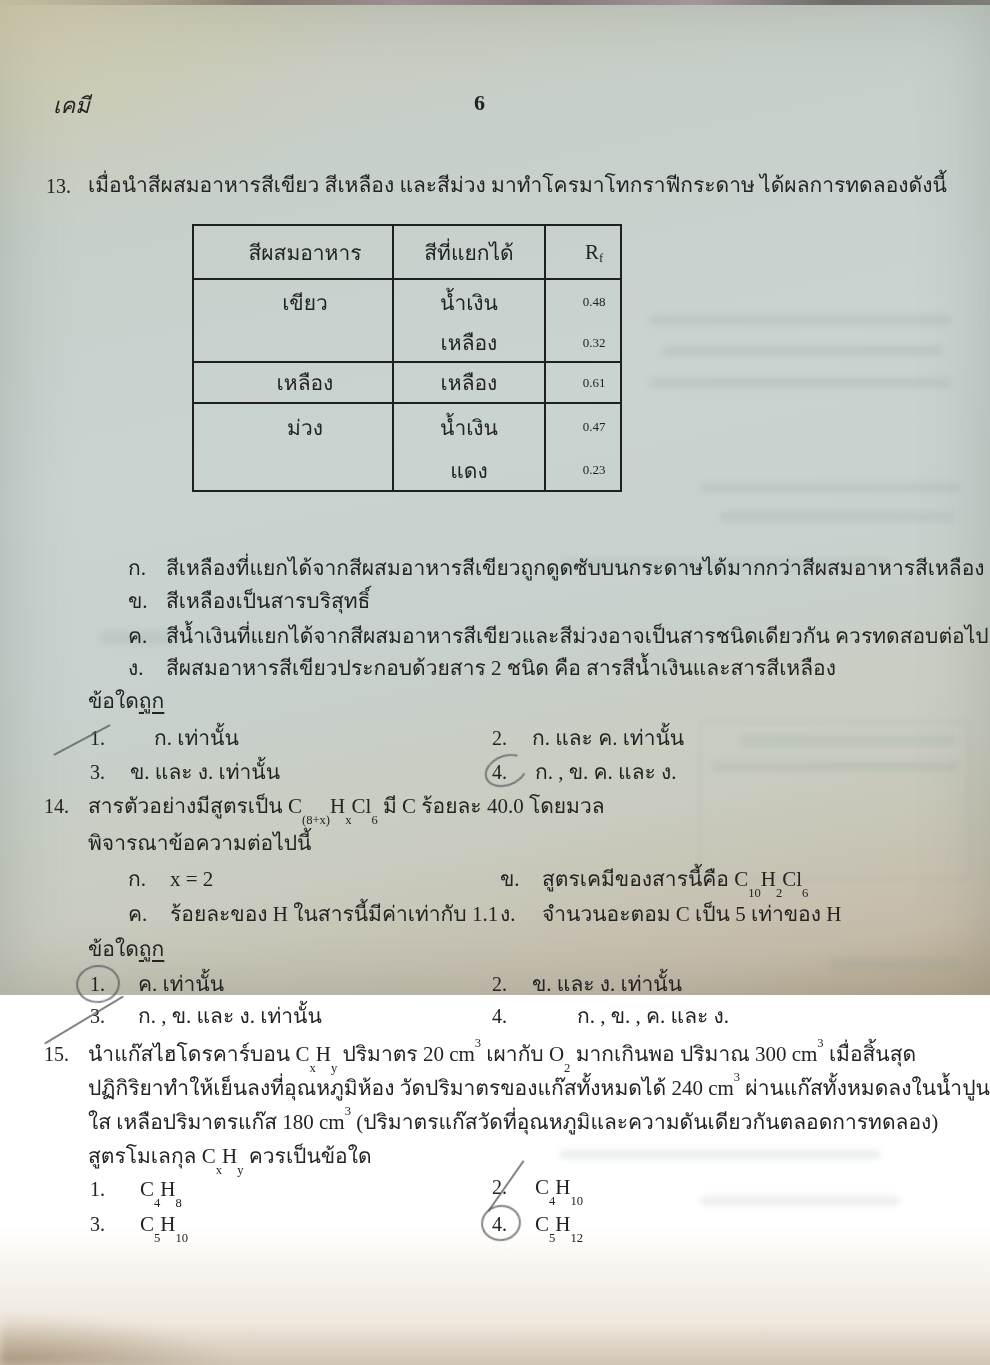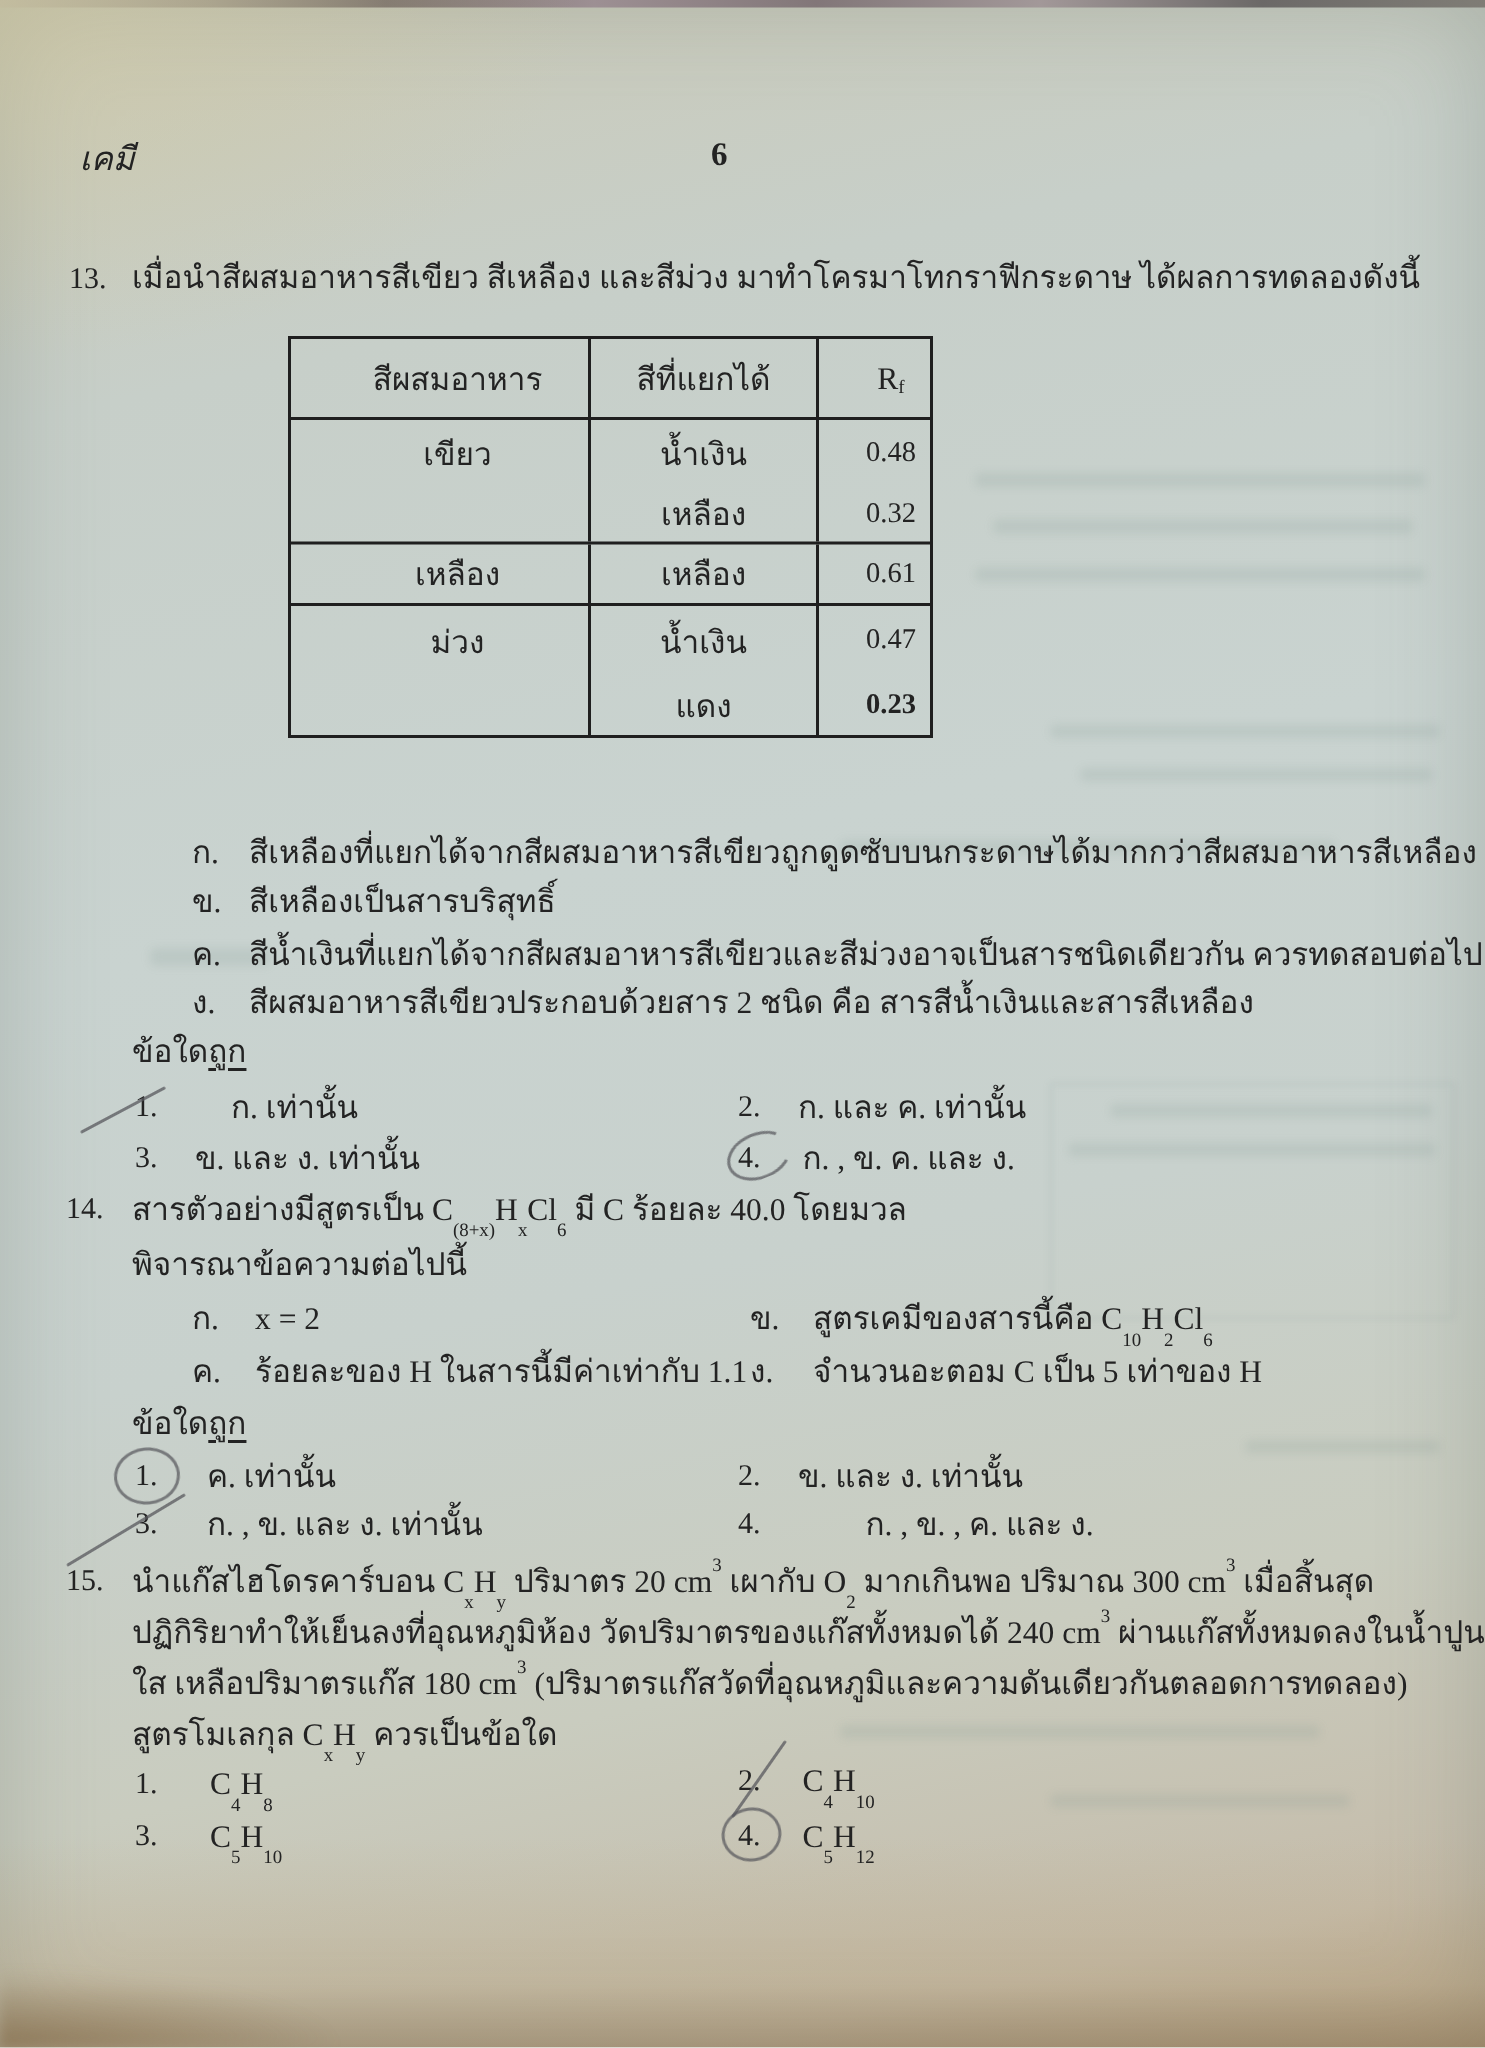--- a/index.html
+++ b/index.html
@@ -1,18 +1,18 @@
 <!DOCTYPE html>
 <html><head>
 <meta charset="utf-8">
 <style>
   html,body{margin:0;padding:0;}
   body{width:990px;height:1365px;overflow:hidden;}
   .page{
-    position:relative;width:990px;height:1365px;
+    position:relative;width:990px;height:995px;
     background:linear-gradient(168deg,#cbc9b6 0%,#c7cfc9 18%,#c9d3d0 42%,#c8d1cd 60%,#c9ccbf 78%,#c5bcaa 93%,#b8a78d 100%);
     box-shadow:inset 0 0 70px rgba(95,105,95,.28);
     font-family:"Liberation Serif","DejaVu Serif",serif;
     color:#232323;
   }
   .abs{position:absolute;}
   .line{font-size:21px;line-height:32px;white-space:nowrap;}
   .num{font-size:20px;}
   sub{font-size:.6em;position:relative;top:.45em;line-height:0;}
   sup{font-size:.6em;position:relative;top:-.45em;line-height:0;}
@@ -21,21 +21,21 @@
   .hdr-left{left:53px;top:88px;font-size:22px;font-style:italic;}
   .hdr-page{left:474px;top:90px;font-size:22px;font-weight:bold;}
   
   .rf-table{left:192px;top:224px;width:430px;border:2px solid #1f1f1f;box-sizing:border-box;}
   .trow{display:grid;grid-template-columns:176px 152px 96px;padding-left:24px;}
   .trow > div{border-right:2px solid #1f1f1f;box-sizing:border-box;}
   .trow > div:last-child{border-right:none;}
   .tsep{border-bottom:2px solid #1f1f1f;}
   .cell{display:flex;flex-direction:column;align-items:center;}
   .cl{width:100%;text-align:center;font-size:21px;display:flex;align-items:center;justify-content:center;}
-  .cnum{font-size:19px;font-family:"Liberation Serif","DejaVu Serif",serif;}
+  .cnum{font-size:13px;font-family:"Liberation Serif","DejaVu Serif",serif;}
   .thead .cl{height:52px;font-size:21px;}
   
   .pencil{background:rgba(88,88,94,.75);height:2px;border-radius:2px;filter:blur(.4px);}
   .pcircle{border:2px solid rgba(84,84,90,.7);border-radius:50%;filter:blur(.3px);box-sizing:border-box;}
   
   .smudge{background:rgba(122,148,146,.16);filter:blur(3px);border-radius:4px;}
   .ghostbox{border:1px solid rgba(110,136,140,.22);filter:blur(2px);border-radius:2px;}
   .edge-top{left:0;top:0;width:990px;height:5px;
     background:linear-gradient(90deg,#b4ad9c 0%,#8d8478 14%,#5e5150 26%,#93808a 40%,#6f5f66 55%,#9a8b90 70%,#514c4e 85%,#6e6862 100%);
     opacity:.75;}
@@ -118,21 +118,21 @@
     <div class="trow">
       <div class="cell">
           <div class="cl" style="height:46px;">ม่วง</div>
         </div>
       <div class="cell">
         <div class="cl" style="height:46px;">น้ำเงิน</div>
         <div class="cl" style="height:40px;">แดง</div>
       </div>
       <div class="cell">
         <div class="cl cnum" style="height:46px;">0.47</div>
-        <div class="cl cnum" style="height:40px;font-weight:bold;">0.23</div>
+        <div class="cl cnum" style="height:40px;">0.23</div>
       </div>
     </div>
   </div>
 
   <div class="abs line" style="left:128px;top:552px;">ก.</div>
   <div class="abs line" style="left:166px;top:552px;">สีเหลืองที่แยกได้จากสีผสมอาหารสีเขียวถูกดูดซับบนกระดาษได้มากกว่าสีผสมอาหารสีเหลือง</div>
   <div class="abs line" style="left:128px;top:585px;">ข.</div>
   <div class="abs line" style="left:166px;top:585px;">สีเหลืองเป็นสารบริสุทธิ์</div>
   <div class="abs line" style="left:128px;top:620px;">ค.</div>
   <div class="abs line" style="left:166px;top:620px;">สีน้ำเงินที่แยกได้จากสีผสมอาหารสีเขียวและสีม่วงอาจเป็นสารชนิดเดียวกัน ควรทดสอบต่อไป</div>

